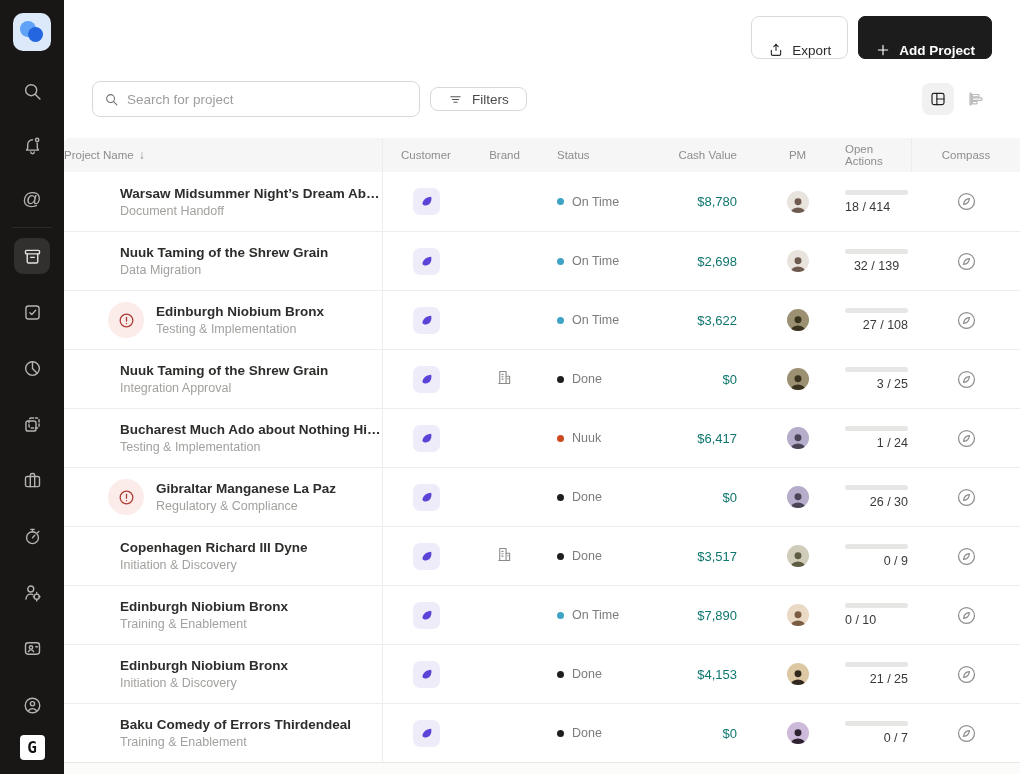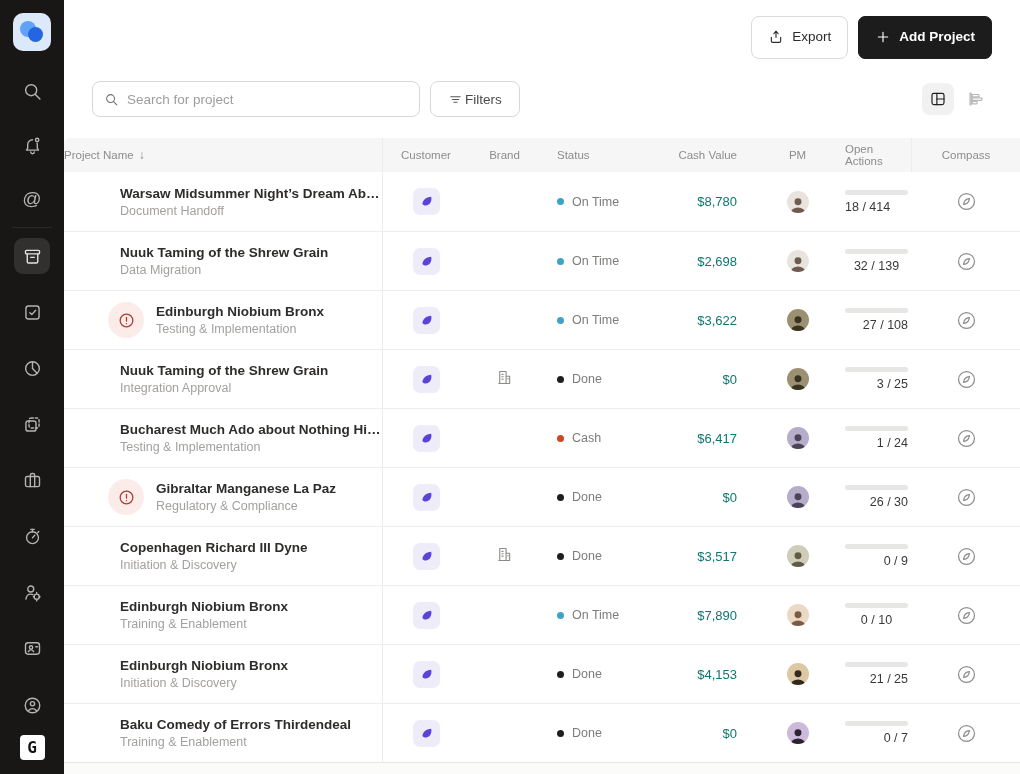--- a/index.html
+++ b/index.html
@@ -27,39 +27,39 @@
   .sspacer { flex:1; }
   .sbottom { display:flex; flex-direction:column; align-items:center; gap:12px; margin-bottom:14px; }
   .glogo { width:25px; height:25px; background:#fff; border-radius:4px; display:flex;
            align-items:center; justify-content:center; font-family:"DejaVu Sans Mono", monospace;
            font-weight:bold; font-size:16px; color:#111; cursor:pointer; }
 
   
   .main { position:relative; flex:1; background:#fff; }
 
   .topbar { position:absolute; top:16px; right:28px; display:flex; gap:10px; }
-  .btn { height:43px; display:flex; align-items:flex-start; gap:8px; border-radius:8px;
-         font-size:13.5px; cursor:pointer; padding:12px 16px; }
+  .btn { height:43px; display:flex; align-items:flex-end; gap:8px; border-radius:8px;
+         font-size:13.5px; cursor:pointer; padding:0 16px; }
   .btn svg { width:16px; height:16px; stroke:currentColor; fill:none; stroke-width:1.7;
              stroke-linecap:round; stroke-linejoin:round; }
   .btn.ghost { background:#fff; border:1px solid #dadada; color:#2c2c2c; }
   .btn.dark { background:#1c1c1c; border:1px solid #1c1c1c; color:#fff; border-radius:7px;
               font-weight:bold; }
 
   .toolbar { position:absolute; top:81px; left:28px; right:28px; height:36px;
              display:flex; align-items:center; }
   .search { width:328px; height:36px; border:1px solid #d8d8d8; border-radius:8px;
             display:flex; align-items:center; padding:0 11px; gap:8px; color:#8f8f8f; }
   .search svg { width:15px; height:15px; stroke:#6f6f6f; fill:none; stroke-width:1.7;
                 stroke-linecap:round; flex:0 0 auto; }
   .search input { border:none; outline:none; flex:1; font-size:13.5px;
                   font-family:"Liberation Sans", sans-serif; color:#333; background:transparent; }
   .search input::placeholder { color:#9d9d9d; }
-  .filters { margin-left:10px; height:36px; padding:0 17px; border:1px solid #d8d8d8;
-             border-radius:8px; display:flex; align-items:center; gap:2px; font-size:13.5px;
+  .filters { margin-left:10px; height:24px; padding:0 17px; border:1px solid #d8d8d8;
+             border-radius:8px; display:flex; align-items:center; gap:9px; font-size:13.5px;
              color:#4a4a4a; cursor:pointer; background:#fff; }
   .filters svg { width:15px; height:15px; stroke:#555; fill:none; stroke-width:1.7;
                  stroke-linecap:round; }
   .views { margin-left:auto; display:flex; align-items:center; gap:6px; }
   .viewbtn { width:32px; height:32px; border-radius:8px; display:flex; align-items:center;
              justify-content:center; cursor:pointer; color:#b9b9b9; }
   .viewbtn svg { width:18px; height:18px; stroke:currentColor; fill:none; stroke-width:1.6;
                  stroke-linecap:round; }
   .viewbtn.active { background:#f1f1f1; color:#222; }
 
@@ -517,21 +517,21 @@
         <svg viewBox="0 0 24 24">
                   <path fill="#5b43d8" d="M18.6 5.2C11.4 5.6 6.8 9.6 6.2 15.4c2.9 3.4 8.3 2.6 10.8-.9 2-2.8 2.4-6.3 1.6-9.3z"></path>
                 </svg>
       </span>
     </div>
     <div class="cell center brandicon">
       
     </div>
     <div class="cell statuscell">
       <span class="dot" style="background: rgb(203, 74, 32);"></span>
-      <span>Cash</span>
+      <span>Nuuk</span>
     </div>
     <div class="cell cashcell">
       <span>$6,417</span>
     </div>
     <div class="cell center">
       <span class="avatar" style="background: rgb(181, 173, 201);">
         <svg viewBox="0 0 24 24" style="fill: rgb(75, 67, 86);">
                   <circle cx="12" cy="9" r="4.6"></circle>
                   <path d="M2.5 24a9.5 7.5 0 0 1 19 0z"></path>
                 </svg>
@@ -691,21 +691,21 @@
         <svg viewBox="0 0 24 24" style="fill: rgb(123, 92, 67);">
                   <circle cx="12" cy="9" r="4.6"></circle>
                   <path d="M2.5 24a9.5 7.5 0 0 1 19 0z"></path>
                 </svg>
       </span>
     </div>
     <div class="cell actionscell">
       <span class="track">
         <span class="fill" style="width: 3%;"></span>
       </span>
-      <span class="count" style="text-align: center;">0 / 10</span>
+      <span class="count" style="text-align: left;">0 / 10</span>
     </div>
     <div class="cell center">
       <span class="compassbtn">
         <svg viewBox="0 0 24 24">
                   <circle cx="12" cy="12" r="8.3"></circle>
                   <path d="M15 9c-3.4.3-5.7 2.6-6 6 3.4-.3 5.7-2.6 6-6z"></path>
                 </svg>
       </span>
     </div>
   </div>

